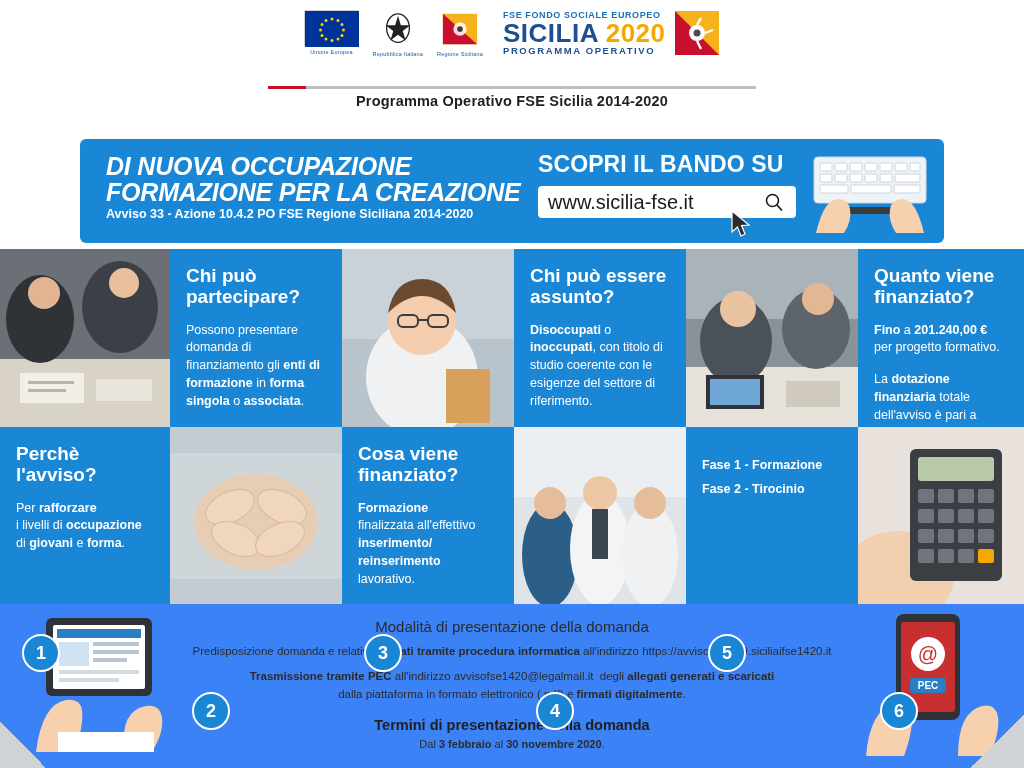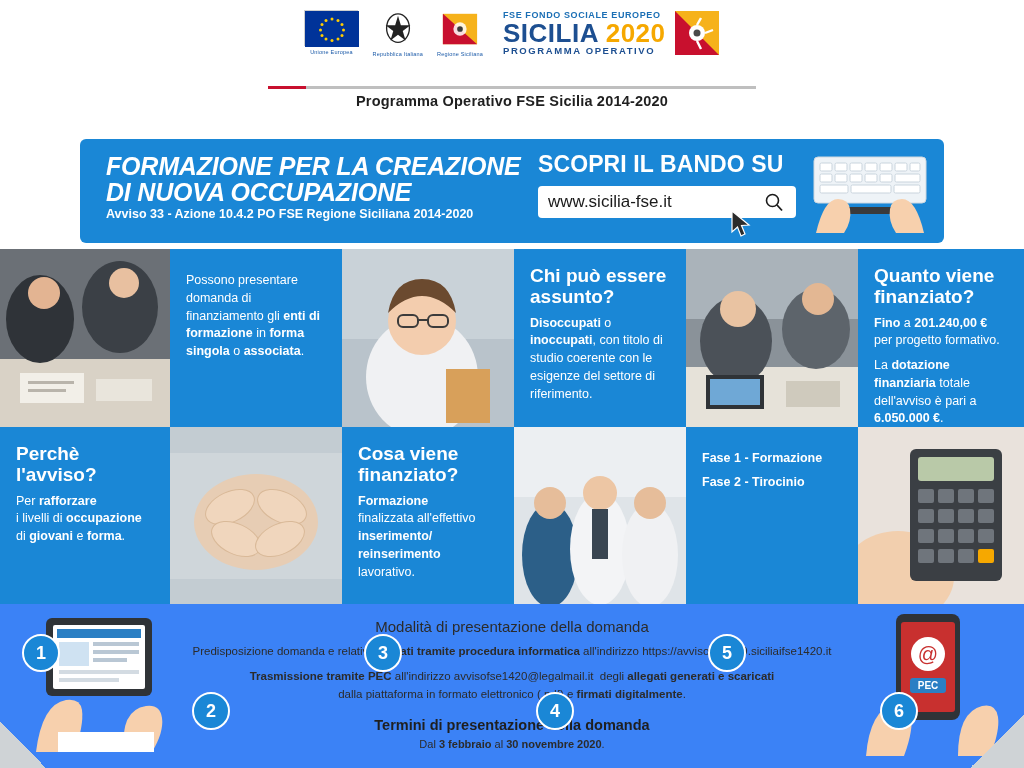--- a/index.html
+++ b/index.html
@@ -56,33 +56,33 @@
     margin-top: 1px; color: #ffffff; font-size: 12.5px; font-weight: bold;
   }
   .banner-right { position: absolute; left: 458px; top: 12px; width: 270px; }
   .banner-h2 {
     color: #fff; font-weight: bold; font-size: 23px; letter-spacing: .1px;
   }
   .url-box {
     margin-top: 8px; width: 258px; height: 32px; background: #fff; border-radius: 4px;
     display: flex; align-items: center; padding: 0 10px; position: relative;
   }
-  .url-text { font-size: 17px; color: #1b1b1b; }
+  .url-text { font-size: 20px; color: #1b1b1b; }
   .mag { position: absolute; right: 12px; top: 6px; }
   .cursor-arrow { position: absolute; left: 192px; top: 24px; }
   .keyboard-ill { position: absolute; right: 14px; top: 12px; width: 120px; height: 82px; }
 
   
   .grid { position: absolute; left: 0; top: 249px; width: 1024px; height: 355px; }
   .cell { position: absolute; overflow: hidden; }
   .blue { background: #1a87d6; color: #fff; }
   .photo { background: #4a4f55; }
   .cell-pad { padding: 16px 16px 10px 16px; }
   .ctitle { font-size: 19px; font-weight: bold; line-height: 1.12; }
-  .ctext { font-size: 12.5px; line-height: 1.42; margin-top: 7px; }
+  .ctext { font-size: 12.5px; line-height: 1.42; margin-top: 14px; }
   .ctext b { font-weight: bold; }
   .num-badge {
     position: absolute; width: 38px; height: 38px; border-radius: 50%;
     background: #1a87d6; border: 2.5px solid #fff; color: #fff;
     font-size: 18px; font-weight: bold; display: flex; align-items: center;
     justify-content: center; z-index: 5;
   }
 
   
   .ph { position: absolute; inset: 0; }
@@ -173,22 +173,22 @@
         <path d="M23 15 L27 8 M31 23 L39 20 M23 31 L27 39" stroke="#fff" stroke-width="2.4" fill="none"></path>
       </svg>
     </div>
   </div>
 
   <div class="header-rule"></div>
   <div class="prog-title">Programma Operativo FSE Sicilia 2014-2020</div>
 
   <div class="banner">
     <div class="banner-left">
+      <div class="banner-h1">DI NUOVA OCCUPAZIONE</div>
       <div class="banner-h1">FORMAZIONE PER LA CREAZIONE</div>
-      <div class="banner-h1">DI NUOVA OCCUPAZIONE</div>
       <div class="banner-sub">Avviso 33 - Azione 10.4.2 PO FSE Regione Siciliana 2014-2020</div>
     </div>
 
     <div class="banner-right">
       <div class="banner-h2">SCOPRI IL BANDO SU</div>
       <div class="url-box">
         <span class="url-text">www.sicilia-fse.it</span>
         <svg class="mag" width="20" height="20" viewBox="0 0 20 20">
           <circle cx="8.5" cy="8.5" r="6" fill="none" stroke="#1b1b1b" stroke-width="1.6"></circle>
           <line x1="13" y1="13" x2="18" y2="18.5" stroke="#1b1b1b" stroke-width="1.8"></line>
@@ -237,20 +237,21 @@
         <circle cx="124" cy="34" r="15" fill="#e8c0a0"></circle>
         <rect x="20" y="124" width="64" height="30" fill="#f2efe8"></rect>
         <rect x="96" y="130" width="56" height="22" fill="#e9e5dc"></rect>
         <rect x="28" y="132" width="46" height="3" fill="#b9b4ab"></rect>
         <rect x="28" y="140" width="38" height="3" fill="#b9b4ab"></rect>
       </svg>
     </div>
     <div class="num-badge" style="left:22px;top:385px;">1</div>
 
     <div class="cell blue cell-pad" style="left:170px;top:0;width:172px;height:178px;">
+      <div class="ctitle">Chi può partecipare?</div>
       <div class="ctext">
         Possono presentare domanda di finanziamento gli <b>enti di formazione</b> in <b>forma singola</b> o <b>associata</b>.
       </div>
     </div>
 
     <div class="cell photo" style="left:342px;top:0;width:172px;height:178px;">
       <svg class="ph" viewBox="0 0 172 178" preserveAspectRatio="none">
         <rect width="172" height="178" fill="#b9c3cb"></rect>
         <rect x="0" y="0" width="172" height="90" fill="#c9d2d8"></rect>
         <ellipse cx="80" cy="128" rx="56" ry="60" fill="#f0f1f3"></ellipse>

